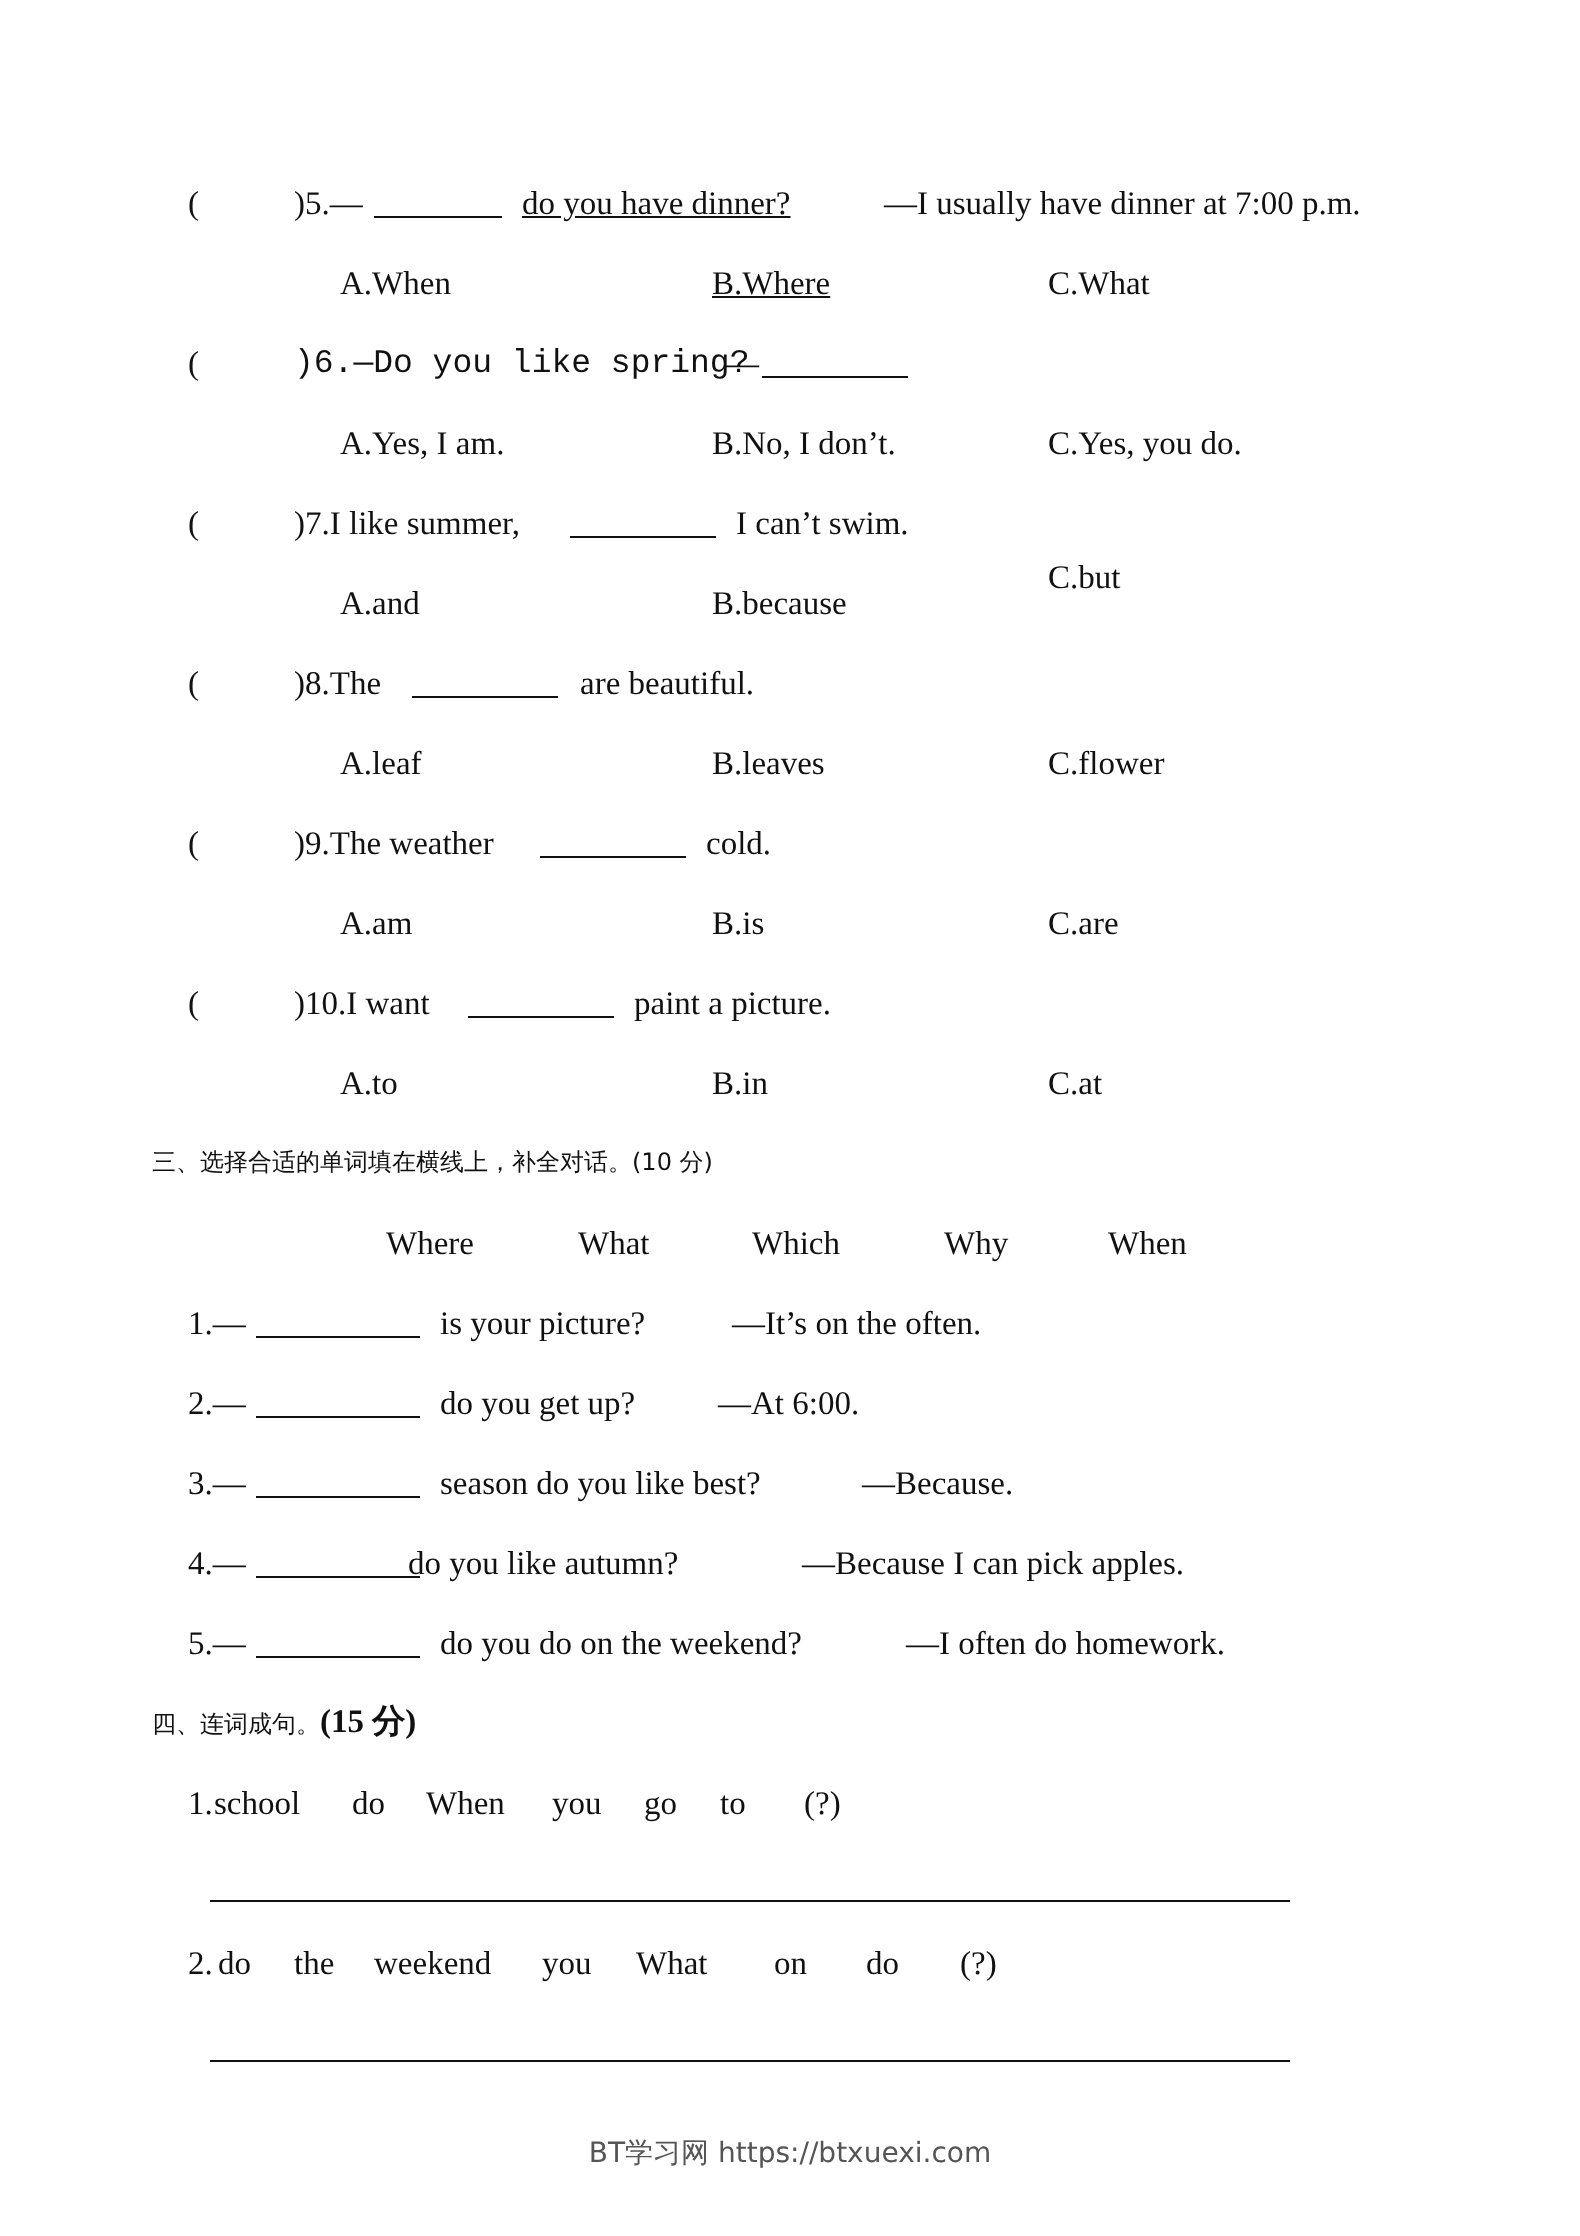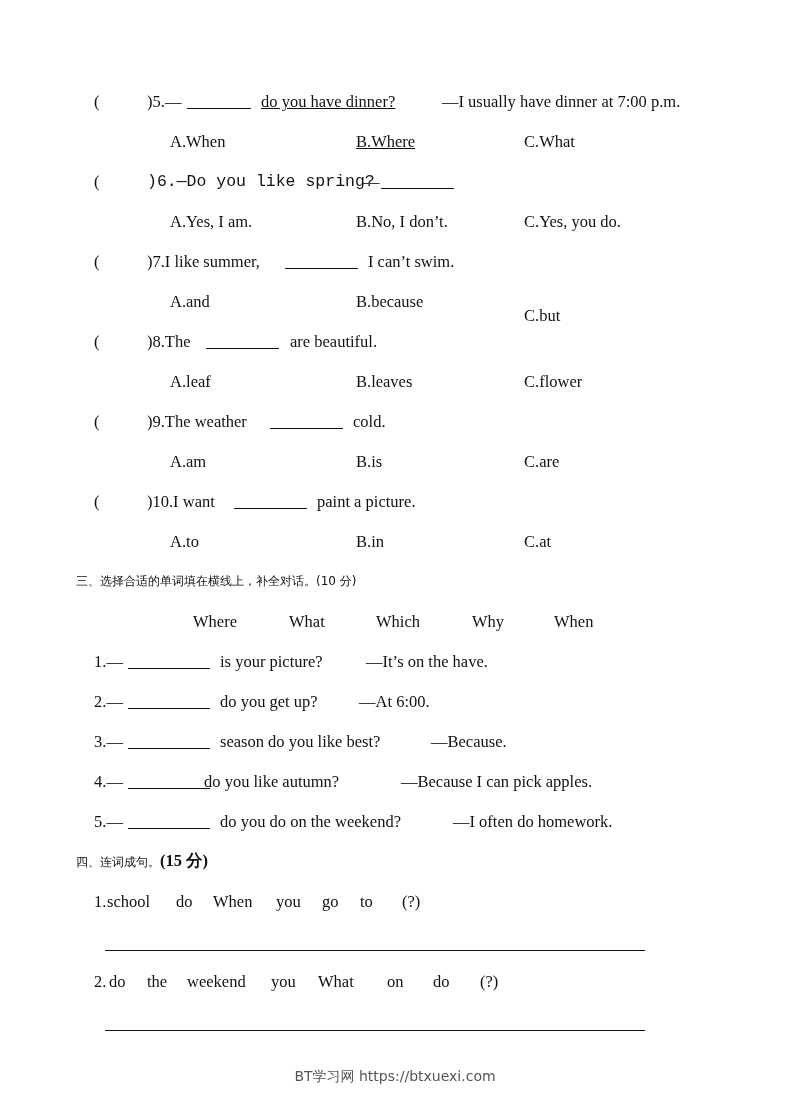--- a/index.html
+++ b/index.html
@@ -40,21 +40,21 @@
   <span class="abs" style="left:524px; top:212px;">C.Yes, you do.</span>
 </div>
 
 <div>
   <span class="abs" style="left:94px; top:252px;">(</span>
   <span class="abs" style="left:147px; top:252px;">)7.I like summer,</span>
   <span class="abs blank" style="left:285px; top:254px; width:73px;"></span>
   <span class="abs" style="left:368px; top:252px;">I can’t swim.</span>
   <span class="abs" style="left:170px; top:292px;">A.and</span>
   <span class="abs" style="left:356px; top:292px;">B.because</span>
-  <span class="abs" style="left:524px; top:306px;">C.but</span>
+  <span class="abs" style="left:524px; top:279px;">C.but</span>
 </div>
 
 <div>
   <span class="abs" style="left:94px; top:332px;">(</span>
   <span class="abs" style="left:147px; top:332px;">)8.The</span>
   <span class="abs blank" style="left:206px; top:334px; width:73px;"></span>
   <span class="abs" style="left:290px; top:332px;">are beautiful.</span>
   <span class="abs" style="left:170px; top:372px;">A.leaf</span>
   <span class="abs" style="left:356px; top:372px;">B.leaves</span>
   <span class="abs" style="left:524px; top:372px;">C.flower</span>
@@ -87,21 +87,21 @@
   <span class="abs" style="left:289px; top:612px;">What</span>
   <span class="abs" style="left:376px; top:612px;">Which</span>
   <span class="abs" style="left:472px; top:612px;">Why</span>
   <span class="abs" style="left:554px; top:612px;">When</span>
 </div>
 
 <div>
   <span class="abs" style="left:94px; top:652px;">1.—</span>
   <span class="abs blank" style="left:128px; top:654px; width:82px;"></span>
   <span class="abs" style="left:220px; top:652px;">is your picture?</span>
-  <span class="abs" style="left:366px; top:652px;">—It’s on the have.</span>
+  <span class="abs" style="left:366px; top:652px;">—It’s on the often.</span>
 </div>
 <div>
   <span class="abs" style="left:94px; top:692px;">2.—</span>
   <span class="abs blank" style="left:128px; top:694px; width:82px;"></span>
   <span class="abs" style="left:220px; top:692px;">do you get up?</span>
   <span class="abs" style="left:359px; top:692px;">—At 6:00.</span>
 </div>
 <div>
   <span class="abs" style="left:94px; top:732px;">3.—</span>
   <span class="abs blank" style="left:128px; top:734px; width:82px;"></span>

